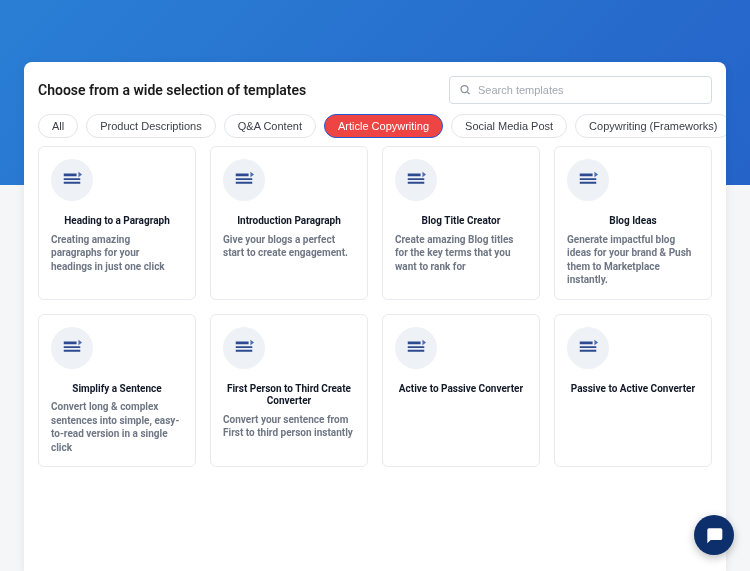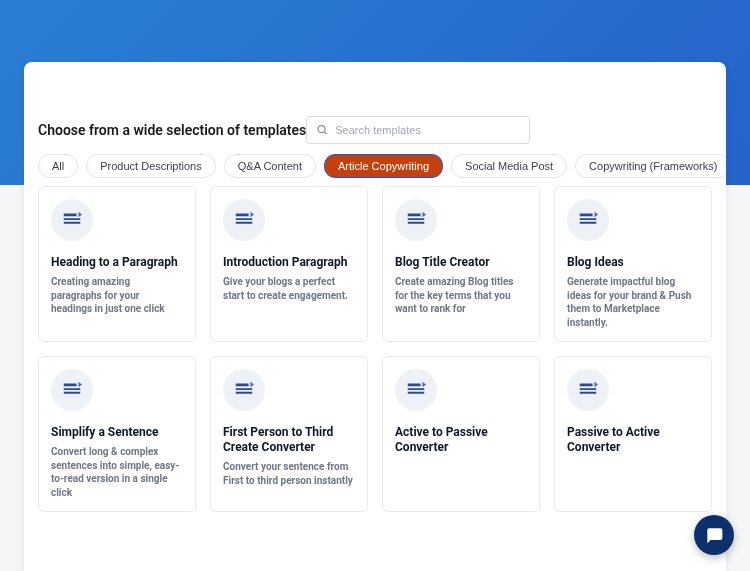--- a/index.html
+++ b/index.html
@@ -35,32 +35,31 @@
     background: #fff;
     border-radius: 8px 8px 0 0;
     box-shadow: 0 2px 10px rgba(0,0,0,0.08);
     display: flex;
     flex-direction: column;
     overflow: hidden;
   }
   .panel-header {
     display: flex;
     align-items: center;
-    justify-content: flex-start;
+    justify-content: space-between;
     padding: 14px 14px 10px 14px;
-    margin-top: 40px;
   }
   .panel-title {
     font-size: 14px;
     font-weight: 600;
     color: #1a1a1a;
   }
   .search-wrap {
     position: relative;
-    width: 224px;
+    width: 263px;
   }
   .search-icon {
     position: absolute;
     left: 10px;
     top: 50%;
     transform: translateY(-50%);
     color: #8a8f98;
     pointer-events: none;
   }
   .search-input {
@@ -86,25 +85,24 @@
     background: #fff;
     color: #3a3f47;
     font-size: 11px;
     padding: 5px 13px;
     border-radius: 14px;
     cursor: pointer;
     white-space: nowrap;
     text-align: right;
   }
   .tab.active {
-    background: #c2410c;
+    background: #ef4444;
     color: #fff;
     border-color: #2458d3;
     font-weight: 500;
-    border-radius: 11px;
   }
   .cards-area {
     flex: 1;
     overflow-y: auto;
     padding: 0 14px 14px 14px;
   }
   .cards-grid {
     display: grid;
     grid-template-columns: repeat(4, 1fr);
     gap: 14px;
@@ -121,25 +119,26 @@
     width: 42px;
     height: 42px;
     border-radius: 50%;
     background: #eef1f6;
     display: flex;
     align-items: center;
     justify-content: center;
     margin-bottom: 14px;
   }
   .card-title {
-    font-size: 12px;
+    font-size: 10px;
     font-weight: 700;
     color: #111827;
     margin-bottom: 5px;
     line-height: 1.25;
+    text-align: center;
   }
   .card-desc {
     font-size: 10px;
     color: #6f7785;
     line-height: 1.35;
     font-weight: bold;
   }
   .chat-fab {
     position: absolute;
     bottom: 16px;

